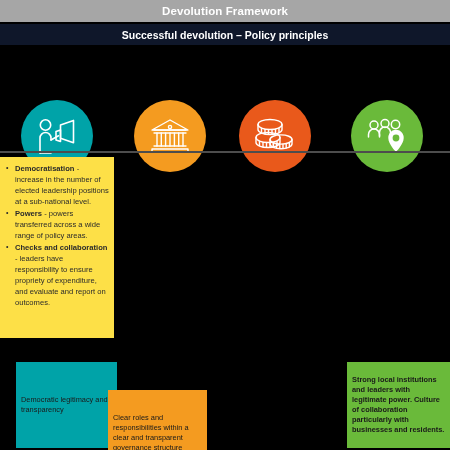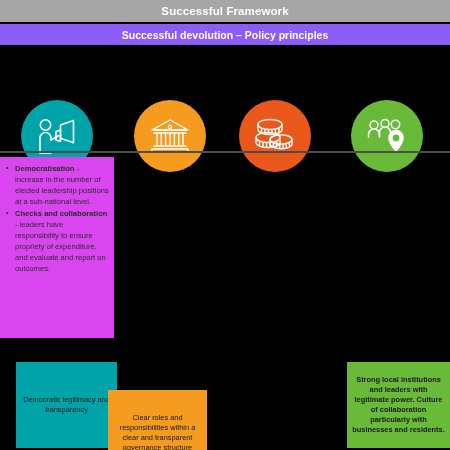--- a/index.html
+++ b/index.html
@@ -35,21 +35,21 @@
     height: 22px;
     background: #a6a6a6;
     color: #ffffff;
     font-size: 11.5px;
     font-weight: bold;
     letter-spacing: 0.1px;
   }
   #policy-bar {
     top: 24px;
     height: 21px;
-    background: #8b5cf6;
+    background: #0f172a;
     color: #ffffff;
     font-size: 10.5px;
     font-weight: bold;
   }
   #guiding-bar {
     top: 338px;
     height: 20px;
     background: #404040;
     color: #ffffff;
     font-size: 10px;
@@ -81,21 +81,21 @@
   #icon-4 { left: 351px; background: #6aba3a; }
   .icon-circle svg { display: block; }
 
   
   #bullet-panel {
     position: absolute;
     left: 0;
     top: 157px;
     width: 114px;
     height: 181px;
-    background: #d946ef;
+    background: #fde047;
     box-sizing: border-box;
     padding: 6px 5px 4px 4px;
     overflow: hidden;
   }
   #bullet-list {
     margin: 0;
     padding: 0;
     list-style: none;
   }
   #bullet-list li {
@@ -131,37 +131,37 @@
   
   .principle-box {
     position: absolute;
     top: 362px;
     height: 86px;
     display: flex;
     align-items: center;
     justify-content: center;
     box-sizing: border-box;
     padding: 4px 5px;
-    text-align: center;
+    text-align: left;
     font-size: 7.4px;
     line-height: 1.35;
     color: #1a1a1a;
   }
   #box-1 { left: 0px;   width: 101px; background: #00a3a8; margin-left: 16px; }
   #box-2 { left: 108px; width: 99px;  background: #f49b20; margin-top: 28px; }
   #box-3 { left: 230px; width: 102px; background: #e9591b; }
   #box-4 { left: 347px; width: 103px; background: #6aba3a; font-weight: bold; }
 </style>
 </head>
 <body>
 
 <div id="frame">
 
   <div class="title-bar" id="main-title">
-    <span>Successful Framework</span>
+    <span>Devolution Framework</span>
   </div>
 
   <div class="title-bar" id="policy-bar">
     <span>Successful devolution – Policy principles</span>
   </div>
 
   <div id="icon-row">
 
     <div class="icon-circle" id="icon-1">
       <svg width="42" height="38" viewBox="0 0 42 38" fill="none" stroke="#ffffff" stroke-width="1.6" stroke-linejoin="round" stroke-linecap="round">
@@ -217,20 +217,23 @@
   </div>
 
   <div id="panel-rule"></div>
 
   <div id="bullet-panel">
     <ul id="bullet-list">
       <li>
         <span class="lead">Democratisation</span><span> - increase in the number of elected leadership positions at a sub-national level.</span>
       </li>
       <li>
+        <span class="lead">Powers</span><span> - powers transferred across a wide range of policy areas.</span>
+      </li>
+      <li>
         <span class="lead">Checks and collaboration</span><span> - leaders have responsibility to ensure propriety of expenditure, and evaluate and report on outcomes.</span>
       </li>
     </ul>
   </div>
 
 
   <div class="principle-box" id="box-1">
     <span>Democratic legitimacy and transparency</span>
   </div>
   <div class="principle-box" id="box-2">

